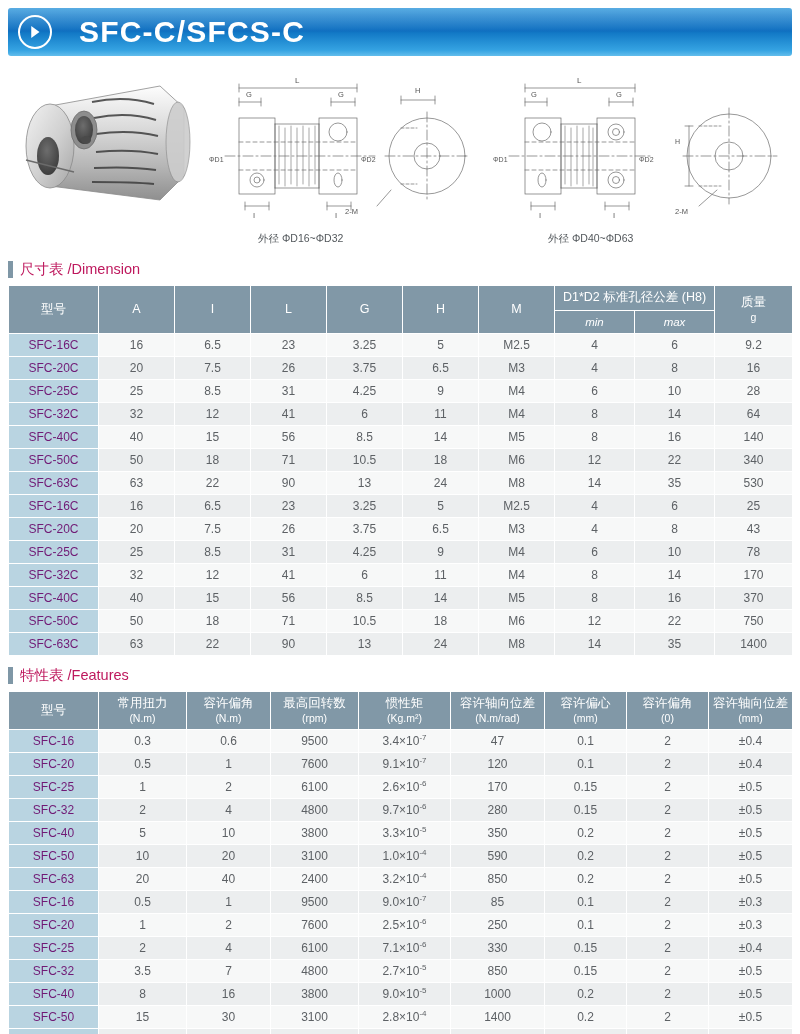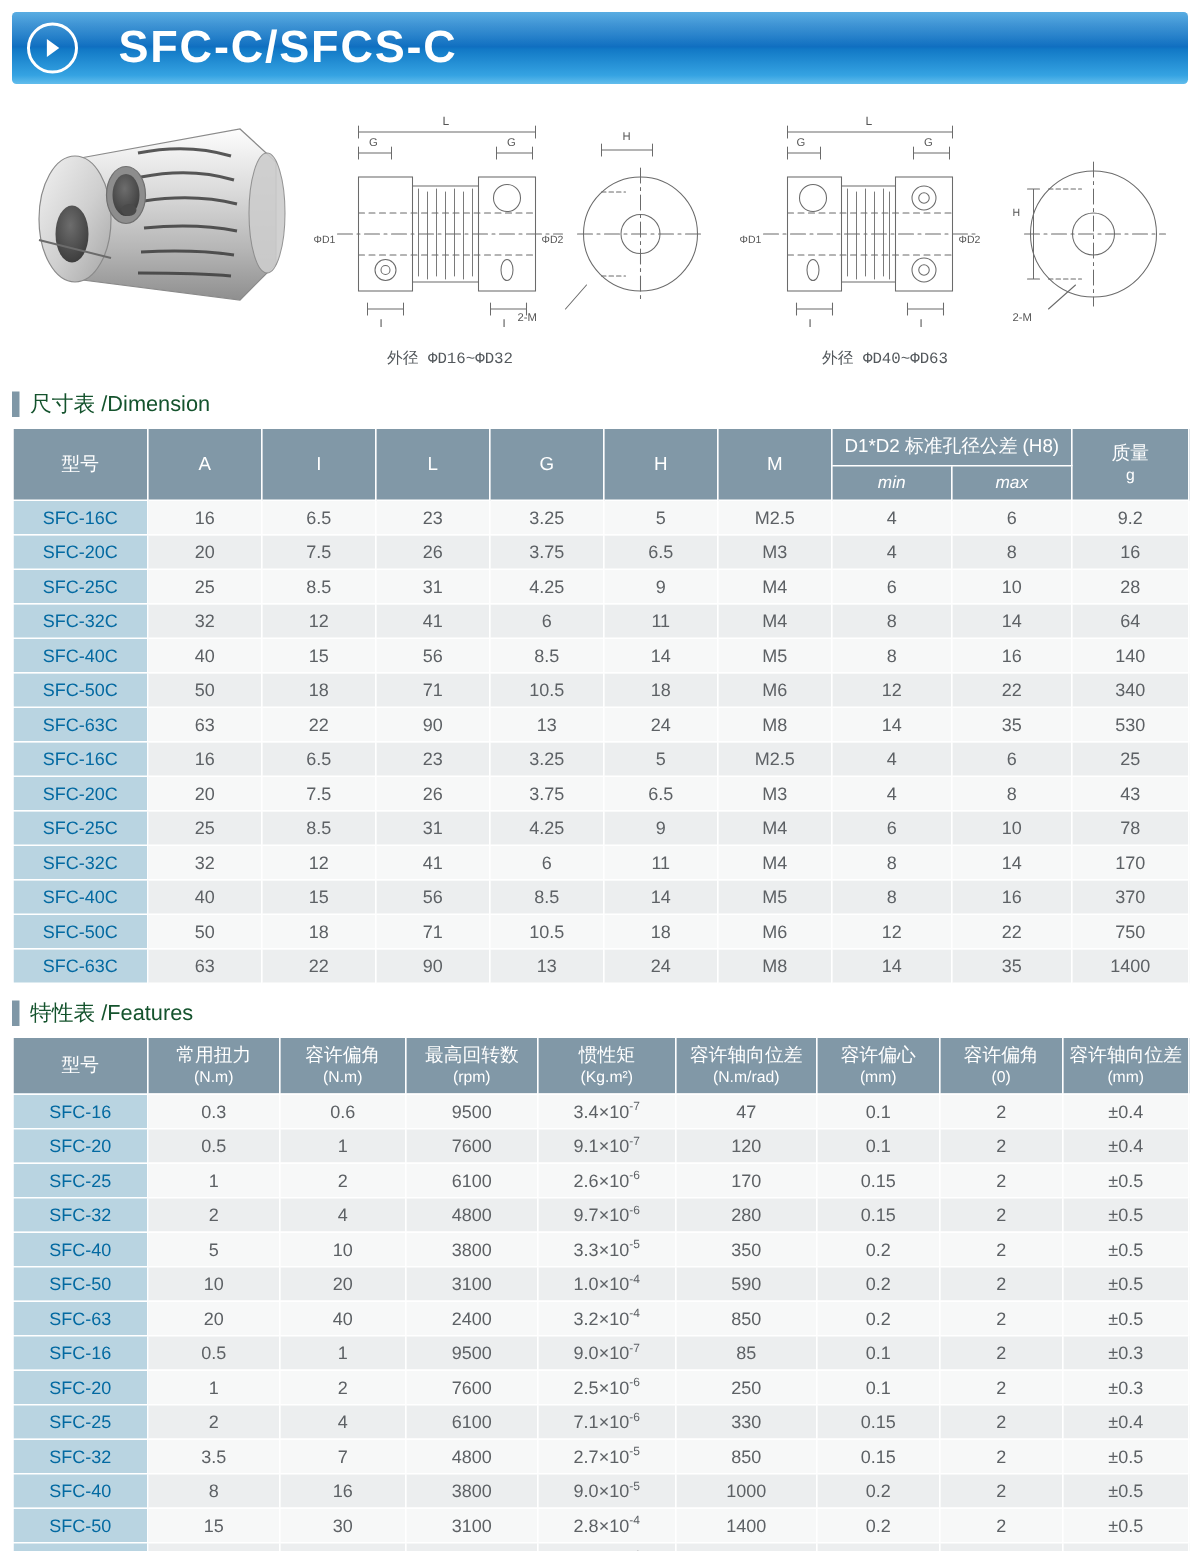--- a/index.html
+++ b/index.html
@@ -75,40 +75,39 @@
   .fig-captions {
     position: relative;
     height: 18px;
     margin-top: 0px;
   }
   .fig-caption {
     position: absolute;
     font-size: 10.5px;
     color: #53585c;
     white-space: nowrap;
-    font-family: Liberation Mono, monospace;
   }
   .fig-caption.c1 { left: 258px; top: 0; }
   .fig-caption.c2 { left: 548px; top: 0; }
 
   
   .section-title {
     display: flex; align-items: center;
     margin: 10px 0 7px 8px;
     height: 18px;
   }
   .section-bar {
     width: 5px; height: 17px;
     background: #7f97a6;
     margin-right: 7px;
     flex: 0 0 auto;
   }
   .section-text {
     font-size: 14.5px;
-    color: #14532d;
+    color: #be185d;
     white-space: nowrap;
   }
 
   
   table.dt {
     width: 784px;
     margin: 4px 8px;
     border-collapse: collapse;
     table-layout: fixed;
   }
@@ -134,21 +133,21 @@
     color: #5d6165;
     padding: 4px 2px;
     height: 22px;
     vertical-align: middle;
     white-space: nowrap;
   }
   table.dt tbody tr:nth-child(odd)  td { background: #f7f8f8; }
   table.dt tbody tr:nth-child(even) td { background: #eceeef; }
   table.dt td.model {
     background: #b9d4e1 !important;
-    color: #0369a1;
+    color: #701a75;
   }
   .unit { font-size: 10.5px; display: block; }
   sup { font-size: 8px; vertical-align: super; line-height: 0; }
 </style>
 </head>
 <body>
 
 <div class="banner">
   <div class="play-icon">
     <svg viewBox="0 0 24 24" width="18" height="18" aria-hidden="true">

